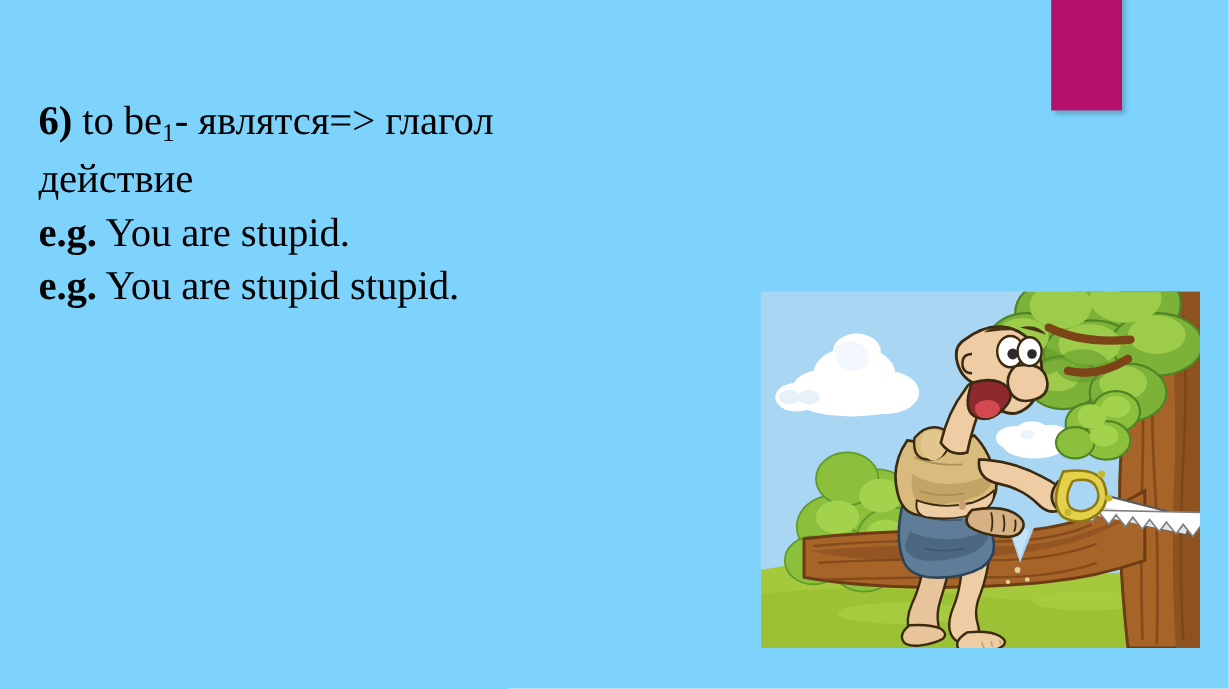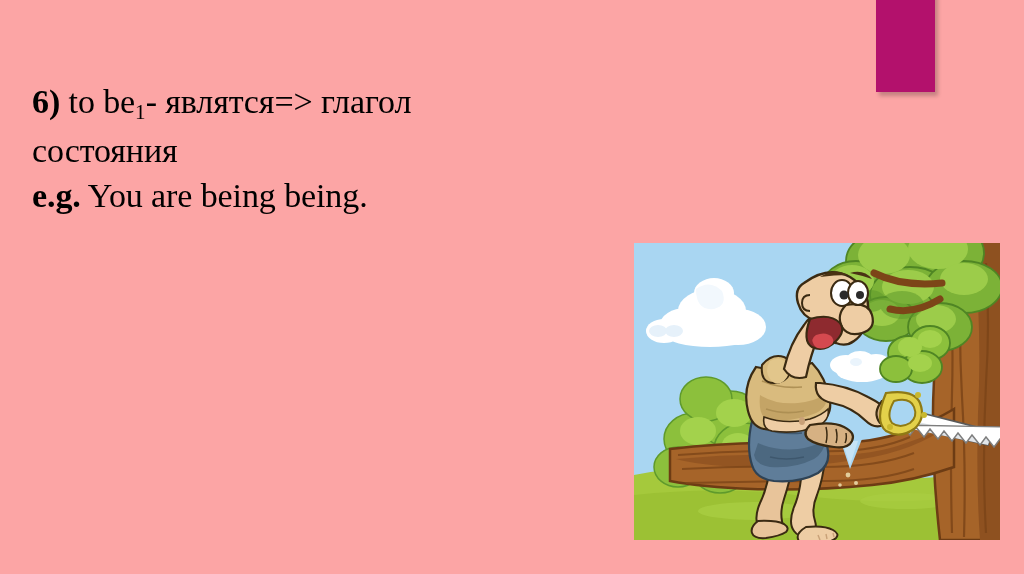--- a/index.html
+++ b/index.html
@@ -4,21 +4,21 @@
 <style>
   html, body {
     margin: 0;
     padding: 0;
     background: #ffffff;
   }
   #slide {
     position: relative;
     width: 1024px;
     height: 574px;
-    background: #fca5a5;
+    background: #7dd3fc;
     overflow: hidden;
     font-family: "Liberation Serif", "DejaVu Serif", serif;
   }
 
   
   #deco-bar {
     position: absolute;
     left: 876px;
     top: -8px;
     width: 59px;
@@ -68,27 +68,31 @@
 
   <div id="deco-bar"></div>
 
   <div id="text-block">
 
     <div class="line l1">
       <span class="bold">6)</span>
       <span>to be</span><span class="sub">1</span><span>- являтся=&gt; глагол</span>
     </div>
 
-    <div class="line">состояния</div>
-
+    <div class="line">действие</div>
 
 
     <div class="line">
       <span class="bold">e.g.</span>
-      <span>You are being being.</span>
+      <span>You are stupid.</span>
+    </div>
+
+    <div class="line">
+      <span class="bold">e.g.</span>
+      <span>You are stupid stupid.</span>
     </div>
 
   </div>
 
   <div id="illustration">
     <svg width="366" height="297" viewBox="0 0 366 297" xmlns="http://www.w3.org/2000/svg">
 
       <rect x="0" y="0" width="366" height="297" fill="#a9d6f2"></rect>
 
       <g fill="#ffffff">

